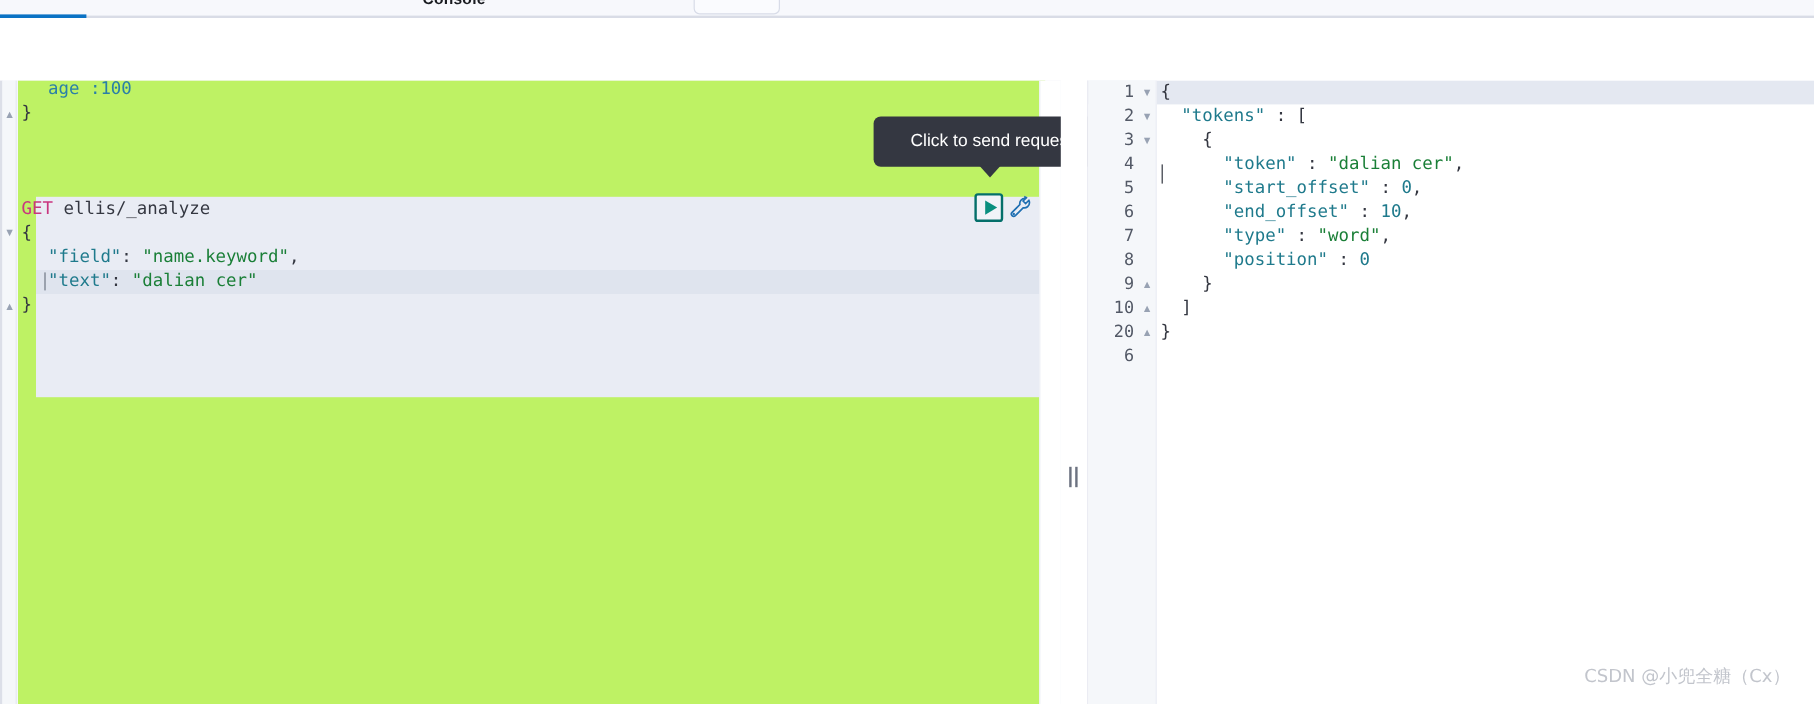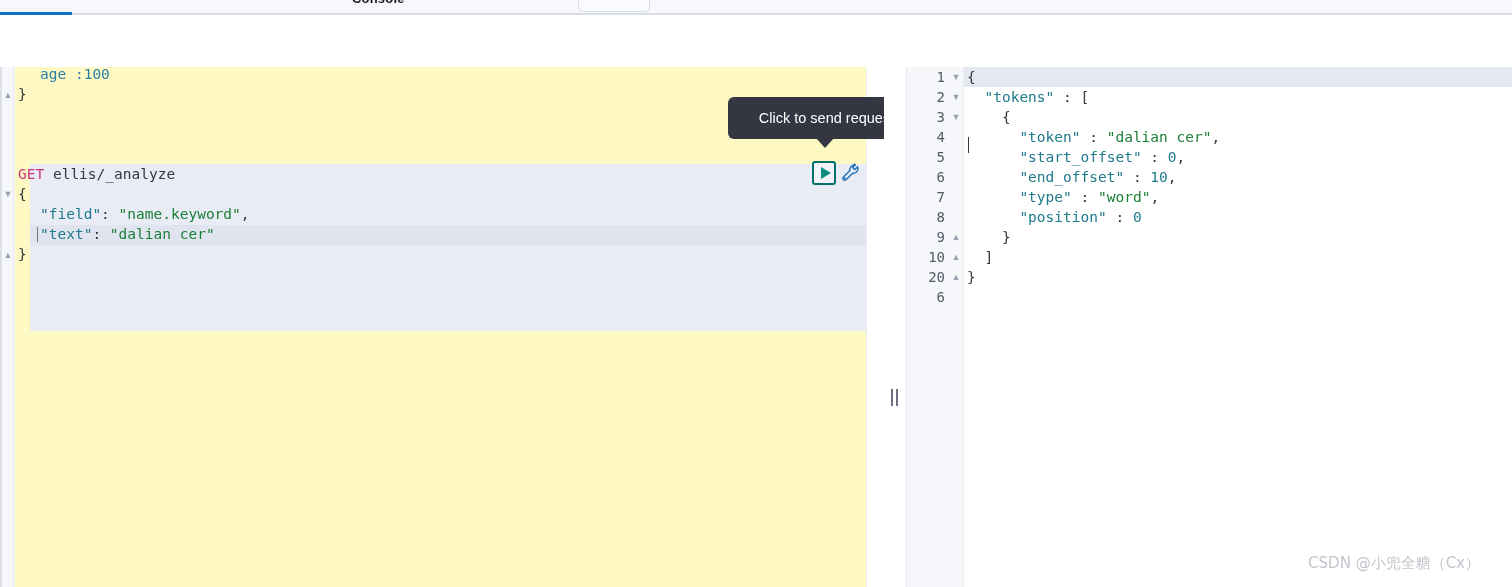--- a/index.html
+++ b/index.html
@@ -63,21 +63,21 @@
   .editor-left-rail {
     position: absolute; left: 0; top: 0; width: 2px; height: 520px;
     background: #dcdfe8;
   }
   .editor-gutter {
     position: absolute; left: 2px; top: 0; width: 12px; height: 520px;
     background: #f5f7fa; border-right: 1px solid #e6e8f0;
   }
   .editor-surface {
     position: absolute; left: 15px; top: 0; right: 13px; height: 520px;
-    background: #fef9c3;
+    background: #bef264;
   }
   .editor-scrollcol {
     position: absolute; left: 866px; top: 0; width: 18px; height: 520px;
     background: #ffffff; border-left: 1px solid #eceef4;
   }
 
   
   .req-highlight {
     position: absolute; left: 15px; width: 848px;
     background: #e9ecf4;
@@ -186,21 +186,21 @@
     font-family: "DejaVu Sans Mono", "Liberation Mono", monospace;
     font-size: 14.5px; line-height: 20px; color: #343741;
   }
   .resp-cursor {
     position: absolute; left: 61px; top: 70px; width: 1px; height: 16px;
     background: #343741;
   }
 
   
   .watermark {
-    position: absolute; right: 32px; bottom: 14px;
+    position: absolute; right: 20px; bottom: 14px;
     font-size: 15px; color: #c2c5cc; white-space: nowrap;
     font-family: "DejaVu Sans", sans-serif;
     margin-top: 12px;
   }
 </style>
 </head>
 <body>
 
 <div id="app">
 

